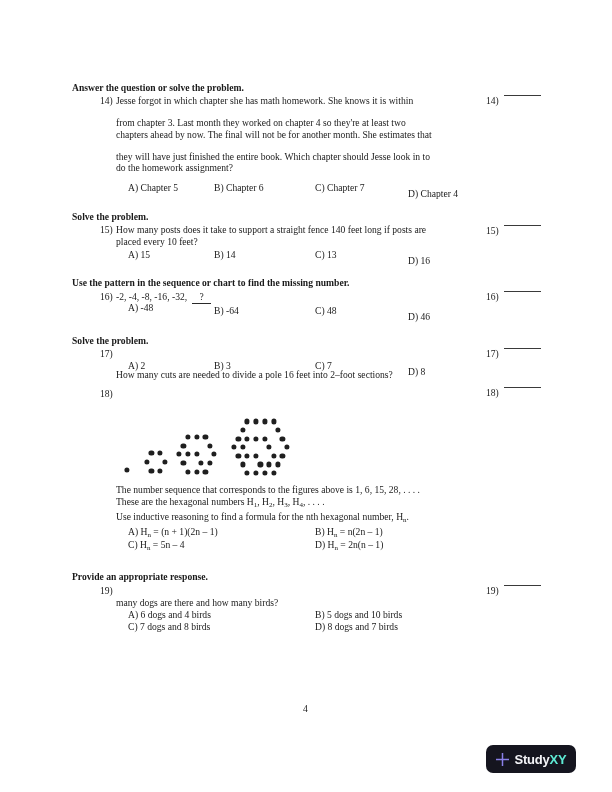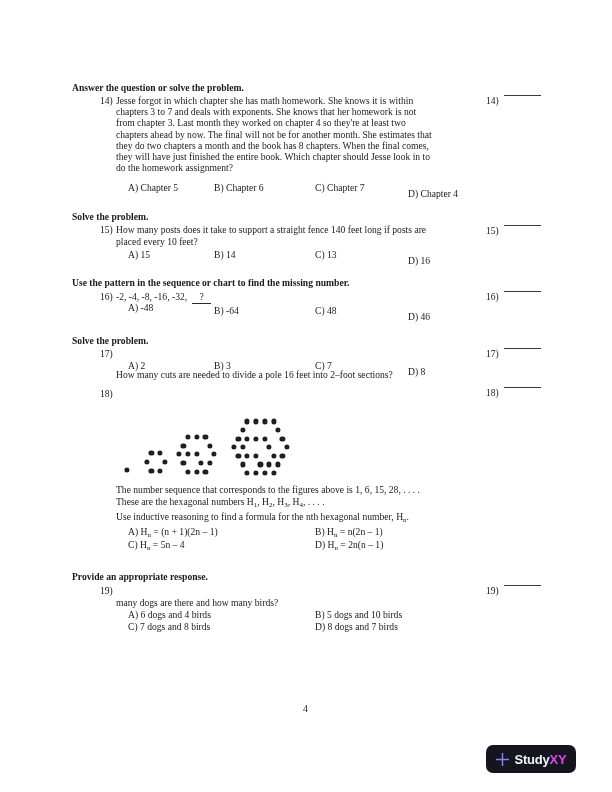--- a/index.html
+++ b/index.html
@@ -29,36 +29,34 @@
   .dot{position:absolute;width:5.2px;height:5.2px;border-radius:50%;
     background:#1f1f1f;transform:translate(-50%,-50%);}
   .page-num{left:303px;top:703px;font-size:9.6px;}
   .logo-badge{
     position:absolute;left:486px;top:745px;width:90px;height:28px;
     background:#15151f;border-radius:7px;
     display:flex;align-items:center;justify-content:center;gap:4px;
     font-family:"Liberation Sans","DejaVu Sans",sans-serif;
   }
   .logo-text{font-size:13px;font-weight:bold;color:#f4f4f8;letter-spacing:-0.2px;}
-  .logo-text .xy{color:#d946ef;}
+  .logo-text .xy{color:#5eead4;}
   .plus-icon{display:block;}
 </style>
 </head>
 <body>
 
 <div class="page">
 
   <div class="abs hd" style="top:82px">Answer the question or solve the problem.</div>
 
   <span class="abs t qnum" style="top:95px">14)</span>
   <span class="abs t qline" style="top:95px">Jesse forgot in which chapter she has math homework. She knows it is within</span>
-  <span class="abs t qline" style="top:106px">chapters 3 to 7 and deals with exponents. She knows that her homework is not</span>
   <span class="abs t qline" style="top:117px">from chapter 3. Last month they worked on chapter 4 so they're at least two</span>
   <span class="abs t qline" style="top:128.5px">chapters ahead by now. The final will not be for another month. She estimates that</span>
-  <span class="abs t qline" style="top:139.5px">they do two chapters a month and the book has 8 chapters. When the final comes,</span>
   <span class="abs t qline" style="top:150.5px">they will have just finished the entire book. Which chapter should Jesse look in to</span>
   <span class="abs t qline" style="top:162px">do the homework assignment?</span>
   <span class="abs t optA" style="top:182px">A) Chapter 5</span>
   <span class="abs t optB" style="top:182px">B) Chapter 6</span>
   <span class="abs t optC" style="top:182px">C) Chapter 7</span>
   <span class="abs t optD" style="top:182px">D) Chapter 4</span>
 
   <div class="abs hd" style="top:211px">Solve the problem.</div>
 
   <span class="abs t qnum" style="top:224px">15)</span>

